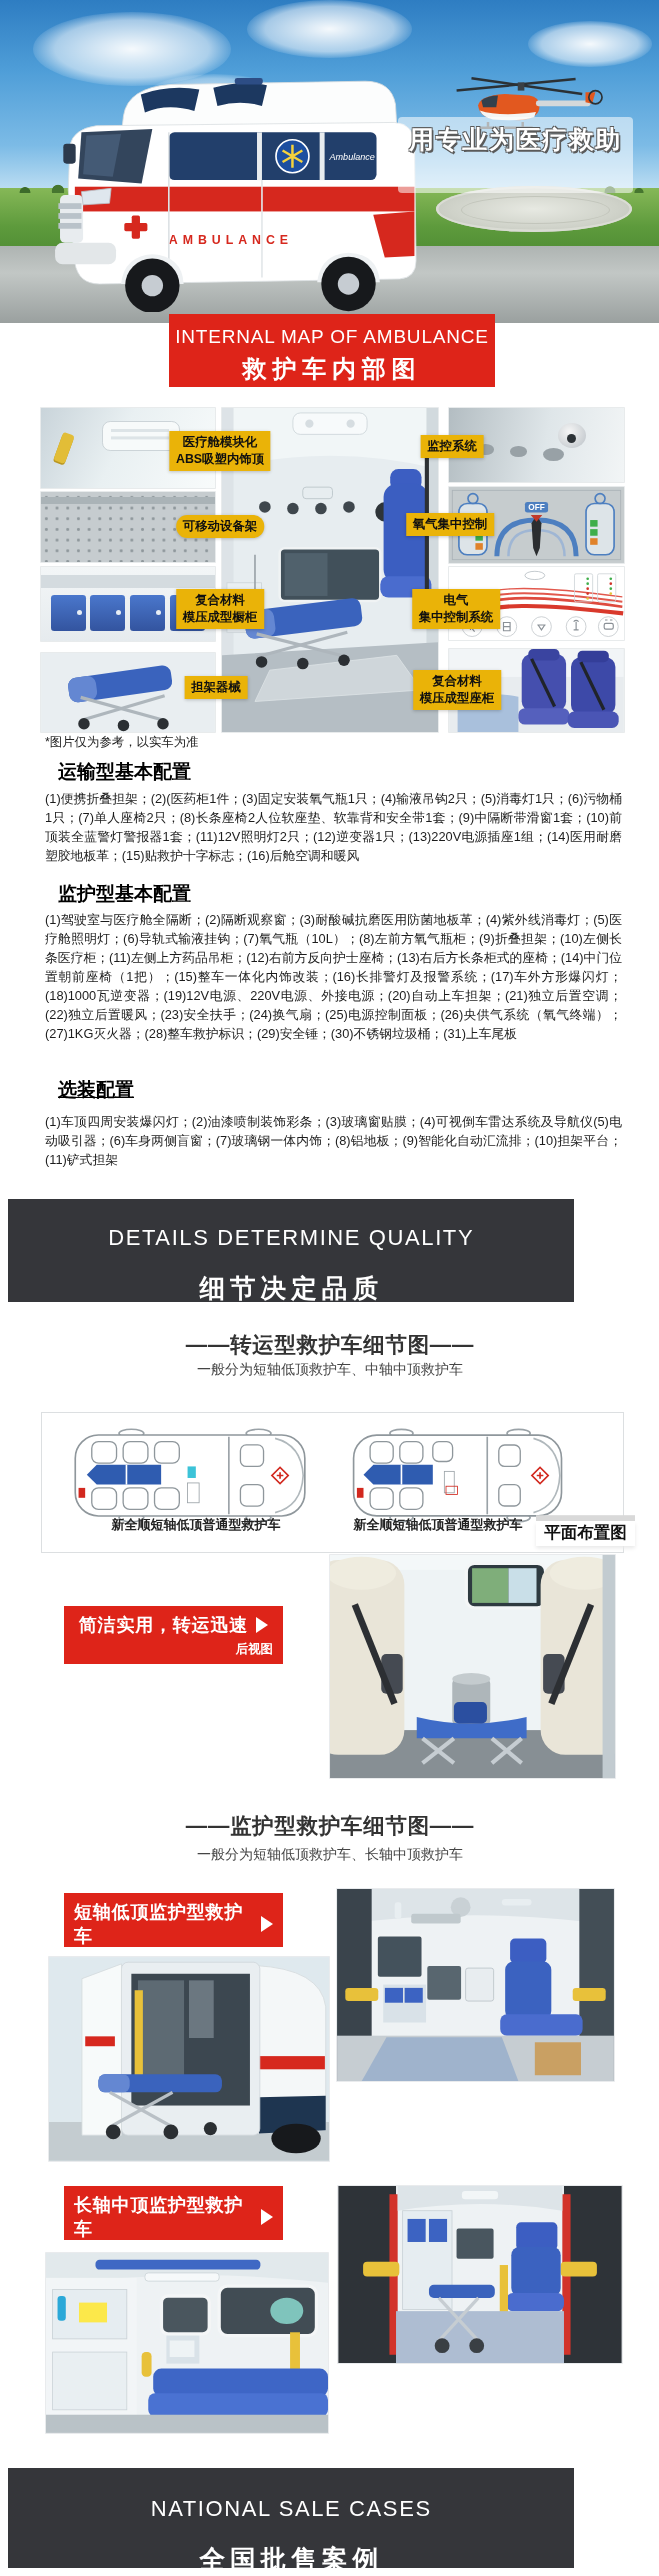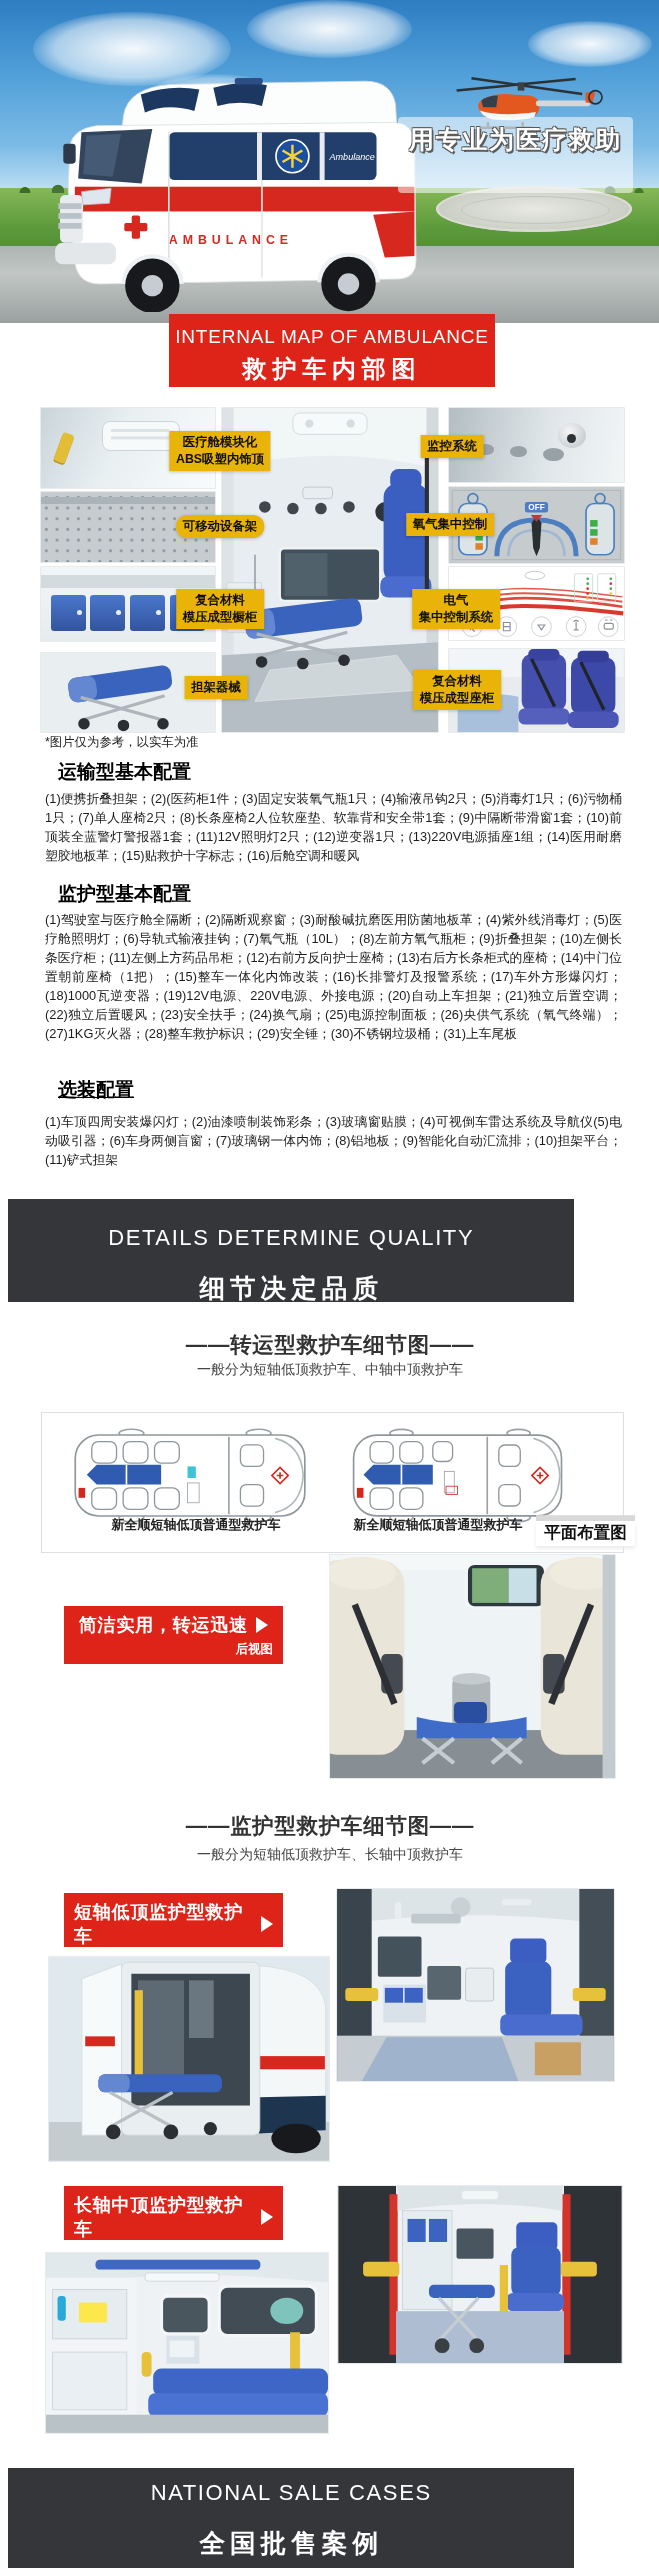--- a/index.html
+++ b/index.html
@@ -586,18 +586,18 @@
       <rect x="150" y="106" width="30" height="20" fill="#eef3f5"></rect>
       <rect x="296" y="96" width="12" height="110" fill="#e8c13a"></rect>
       <rect x="130" y="140" width="212" height="34" rx="10" fill="#3e66c6"></rect>
       <rect x="124" y="170" width="218" height="28" rx="8" fill="#4a72d2"></rect>
       <rect x="0" y="196" width="342" height="22" fill="#b9c2c7"></rect>
       <rect x="116" y="120" width="12" height="30" rx="5" fill="#e8c13a"></rect>
     </svg>
   </div>
 
   <div class="dark-banner" style="top:2468px;height:100px;">
-    <div class="en" style="margin-top:12px;">NATIONAL SALE CASES</div>
+    <div class="en" style="margin-top:28px;">NATIONAL SALE CASES</div>
     <div class="zh">全国批售案例</div>
   </div>
 
 </div>
 
 
 </body></html>

